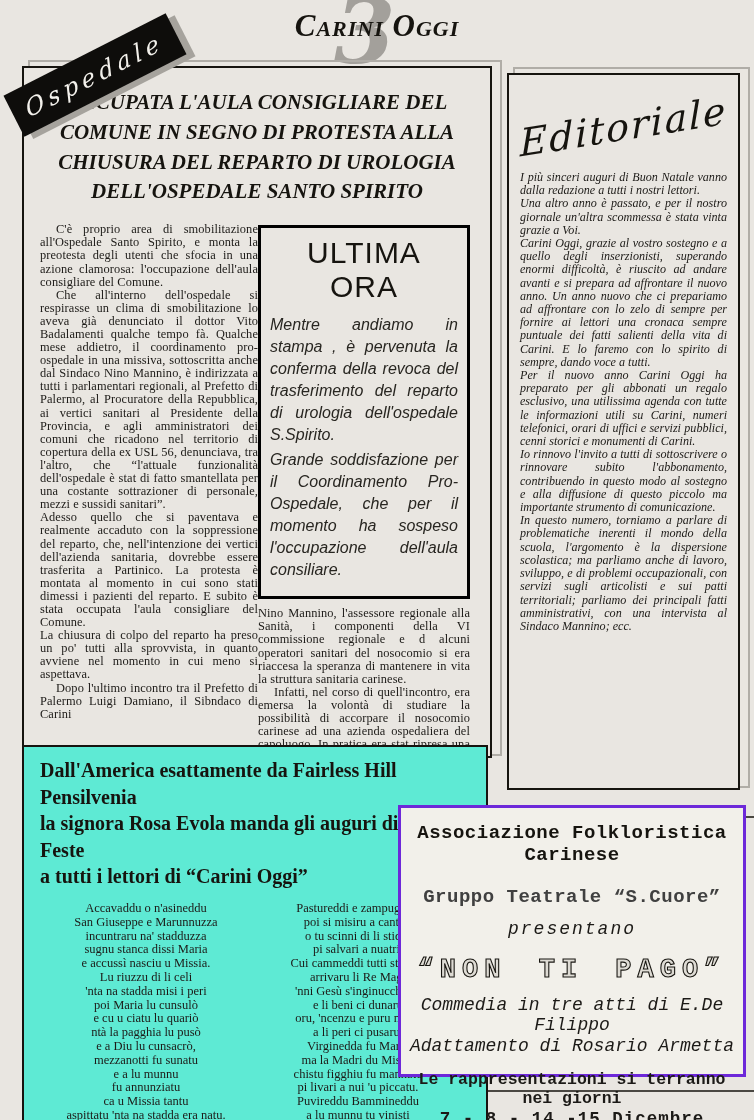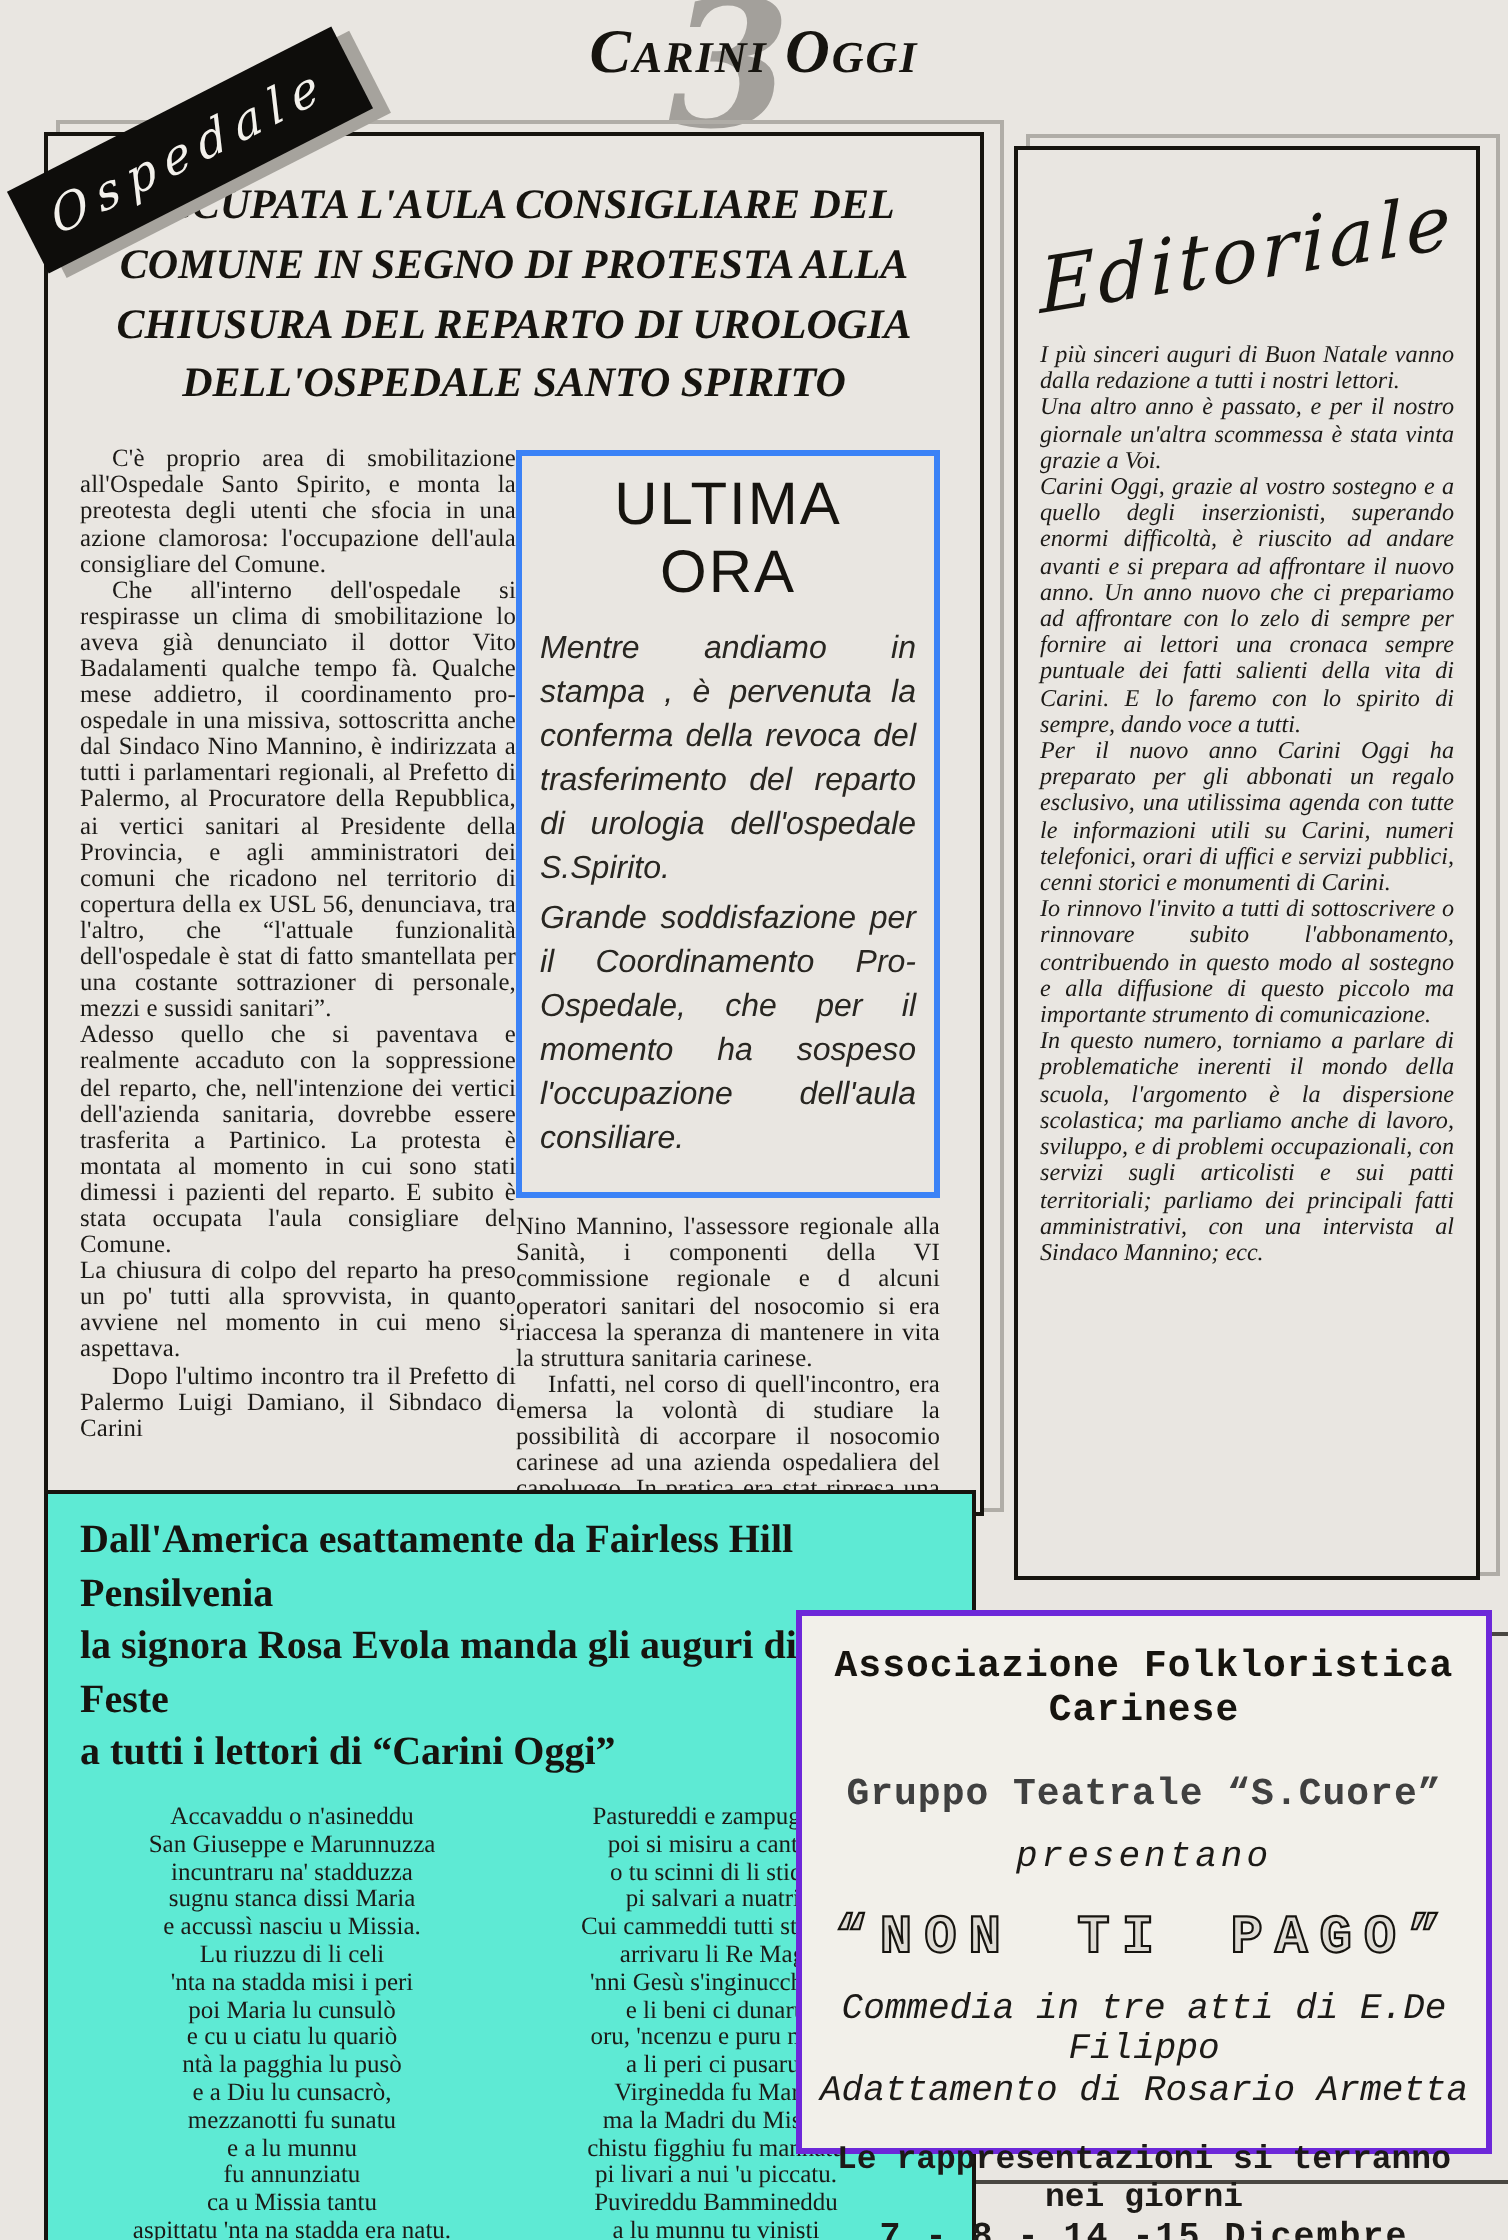--- a/index.html
+++ b/index.html
@@ -44,21 +44,21 @@
     margin:20px 10px 6px;text-align:center;
     font-style:italic;font-weight:700;font-size:21px;line-height:1.42;color:#16140f;
   }
   .columns{display:flex;padding:10px 12px 0 16px;}
   .col-left{width:218px;}
   .col-right{width:212px;}
   .body-text p{margin:0;font-size:12.4px;line-height:13.1px;text-align:justify;letter-spacing:0.1px;}
   .col-left p:nth-child(1),.col-left p:nth-child(2),.col-left p:nth-child(5){text-indent:16px;}
   .after-box p:nth-child(2){text-indent:16px;}
   
-  .ultima-box{border:3px solid #3b82f6;padding:6px 9px 12px;margin:2px 0 8px;background:#e9e6e1;}
+  .ultima-box{border:3px solid #000000;padding:6px 9px 12px;margin:2px 0 8px;background:#e9e6e1;}
   .ultima-title{
     text-align:center;font-family:"Liberation Sans", sans-serif;
     font-size:30px;font-weight:500;letter-spacing:1px;margin:2px 0 10px;color:#16140f;
   }
   .ultima-body p{
     font-family:"Liberation Sans", sans-serif;font-style:italic;
     font-size:16px;line-height:22px;text-align:justify;margin:0 0 3px;color:#282621;
   }
   
   .editoriale-box{

